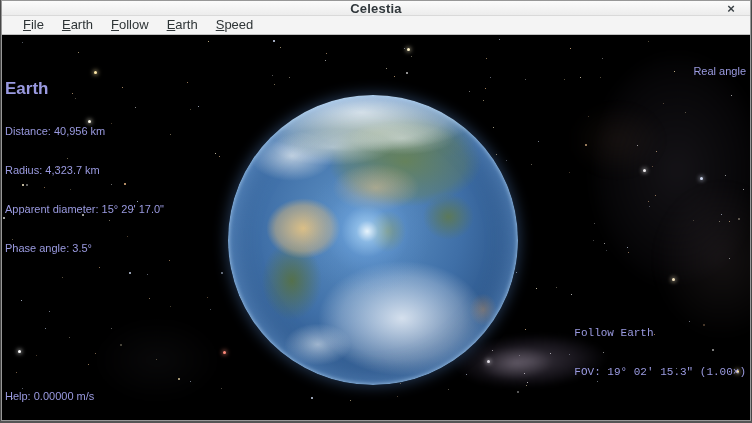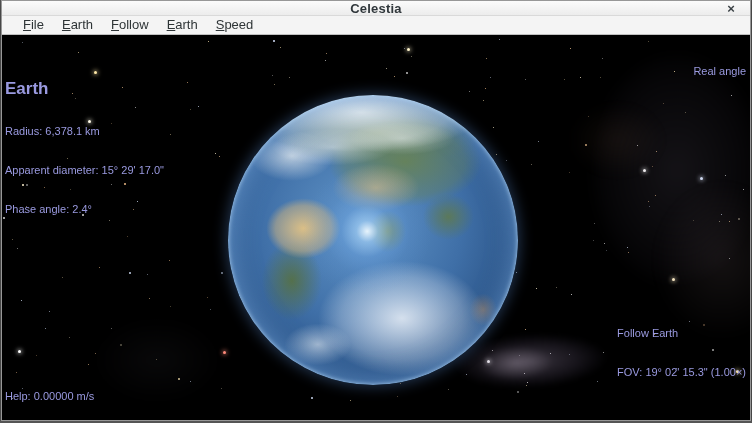--- a/index.html
+++ b/index.html
@@ -356,30 +356,31 @@
     <div class="nebula n1"></div>
     <div class="nebula n2"></div>
     <div class="nebula n3"></div>
     <div class="nebula n4"></div>
     <div class="galaxy"></div>
 
     <div class="earth"></div>
 
     <div class="hud hud-tl" style="color: rgb(154, 154, 224);">
       <div class="sel-name">Earth</div>
-      <div>Radius: 6,378.1 km</div>
+      <div>Distance: 40,956 km</div>
+      <div>Radius: 4,323.7 km</div>
       <div>Apparent diameter: 15° 29' 17.0"</div>
-      <div>Phase angle: 2.4°</div>
+      <div>Phase angle: 3.5°</div>
     </div>
 
     <div class="hud hud-tr" style="color: rgb(154, 154, 224);">
       <div>Real angle</div>
     </div>
 
     <div class="hud hud-bl" style="color: rgb(154, 154, 224);">Help: 0.00000 m/s</div>
 
-    <div class="hud hud-br" style="color: rgb(154, 154, 224);">
+    <div class="hud hud-br" style="color: rgb(154, 154, 224); font-family: Liberation Mono, monospace;">
       <div>Follow Earth</div>
       <div>FOV: 19° 02' 15.3" (1.00×)</div>
     </div>
   </div>
 
 </div>
 
 </body></html>

